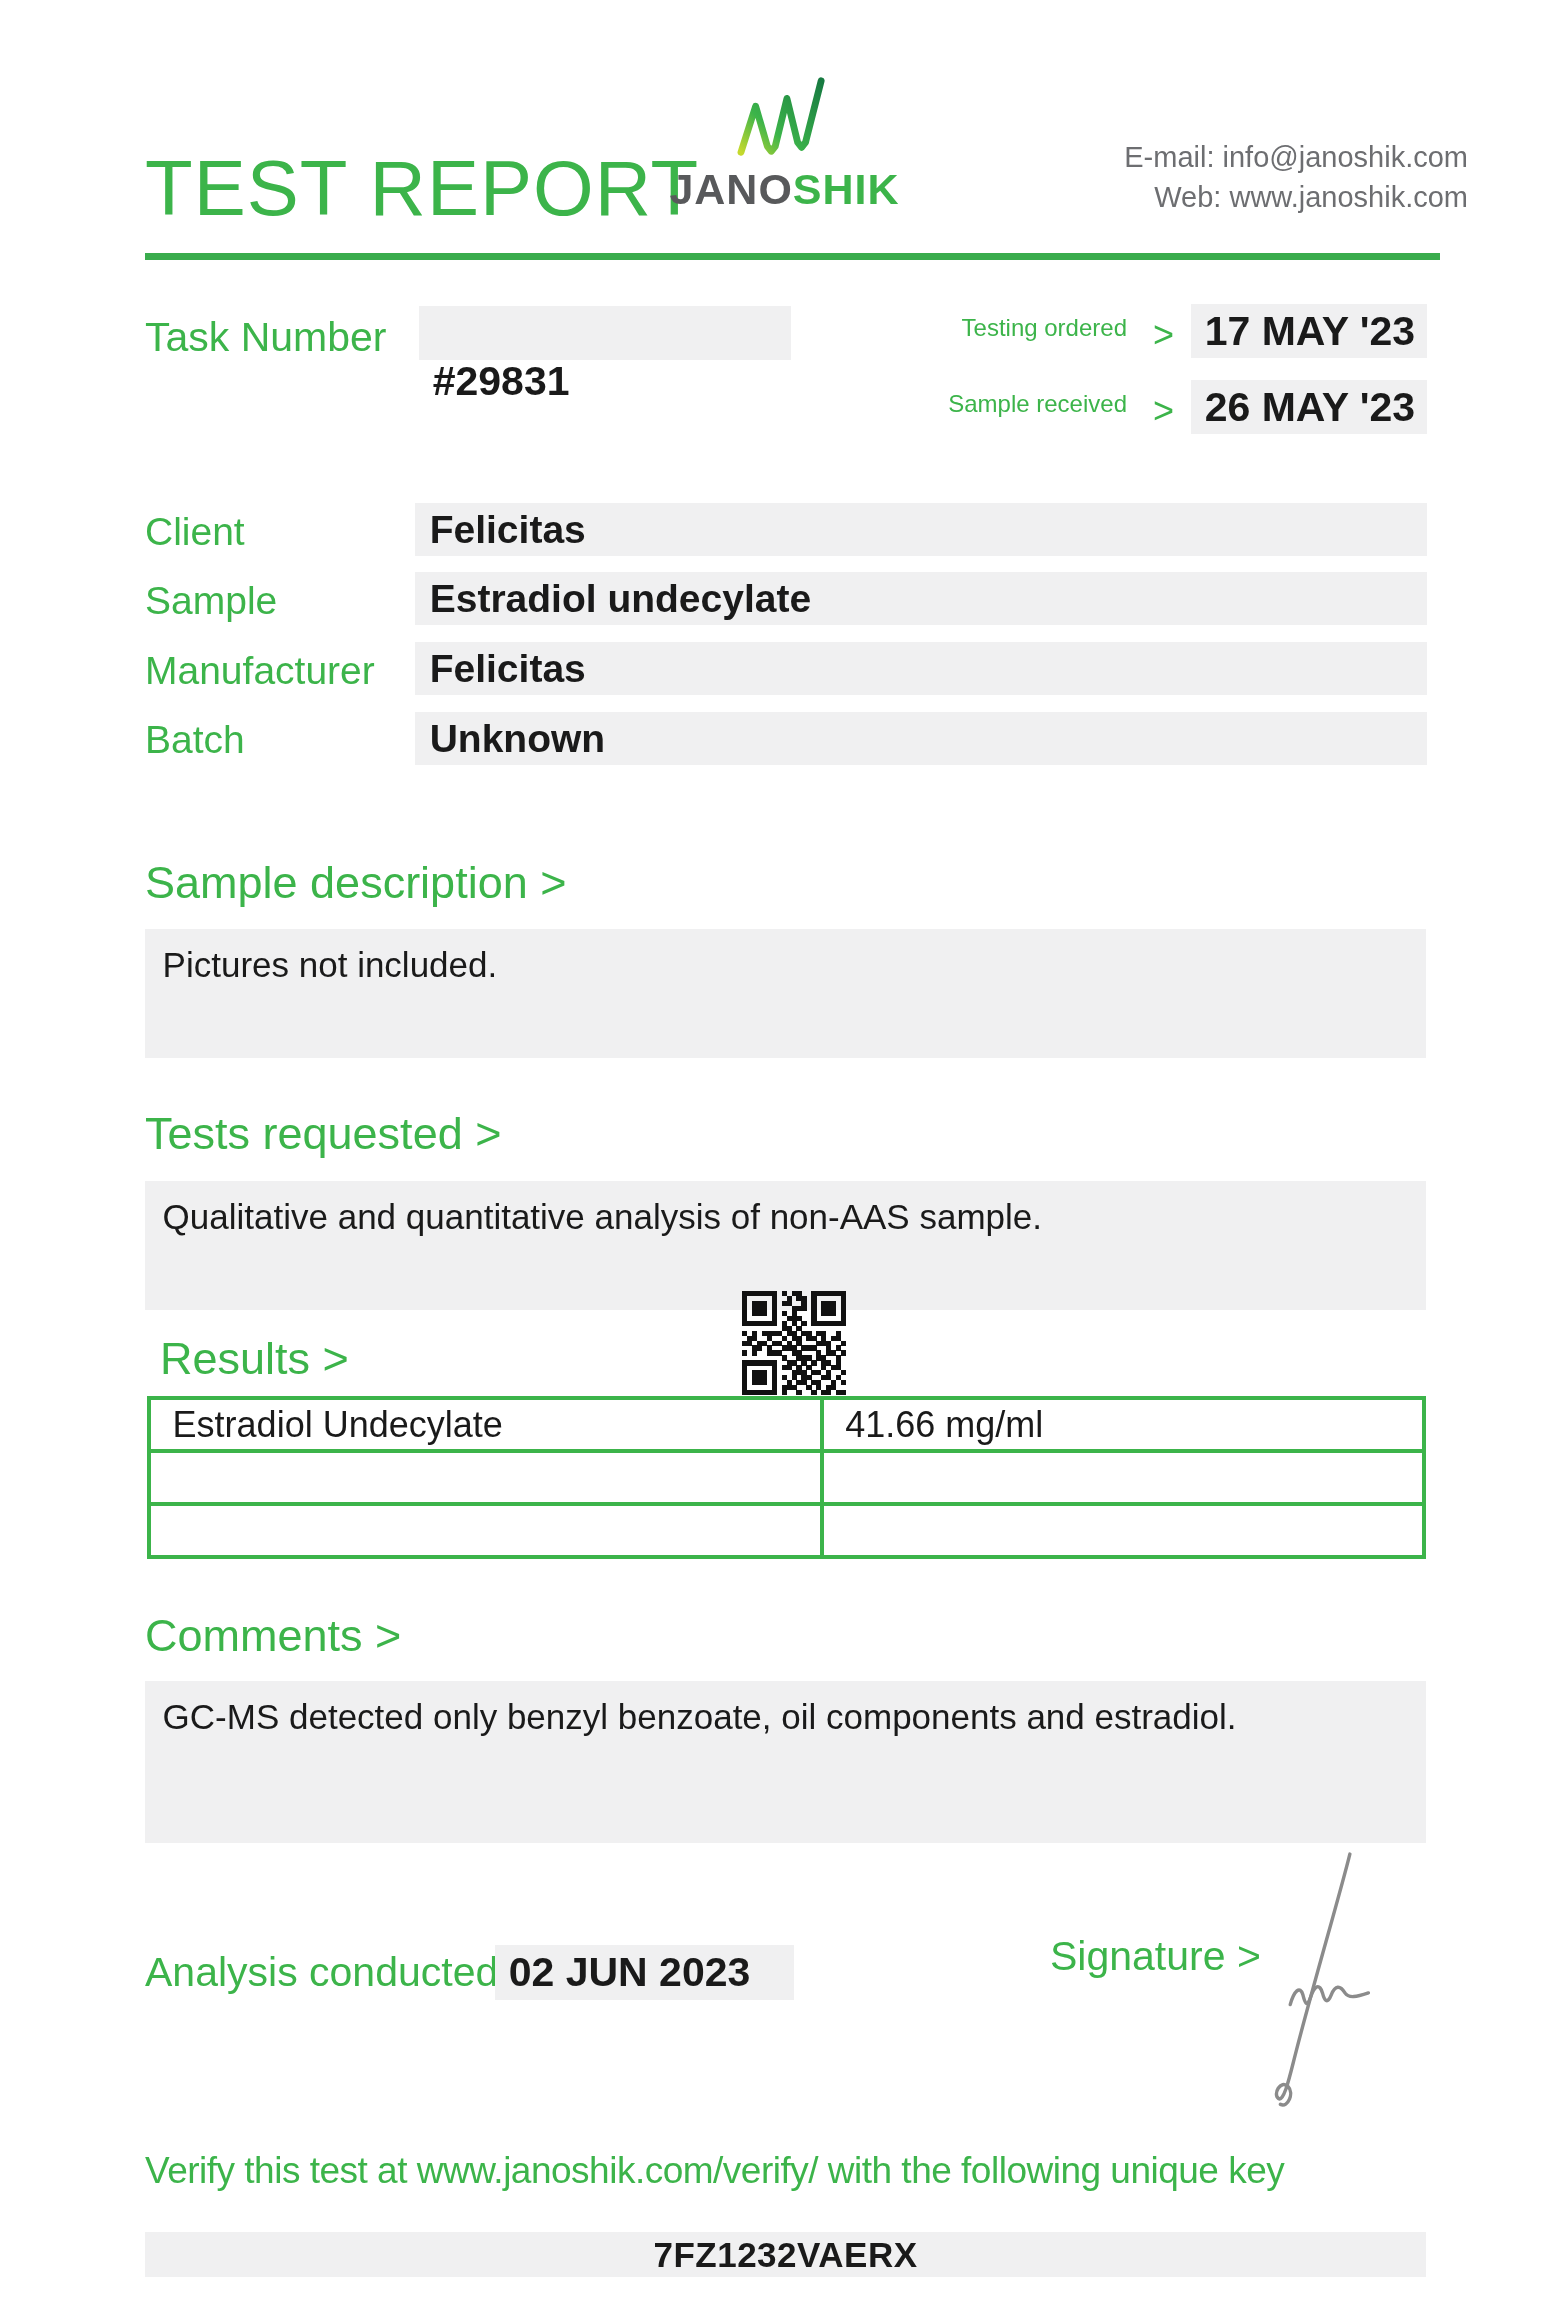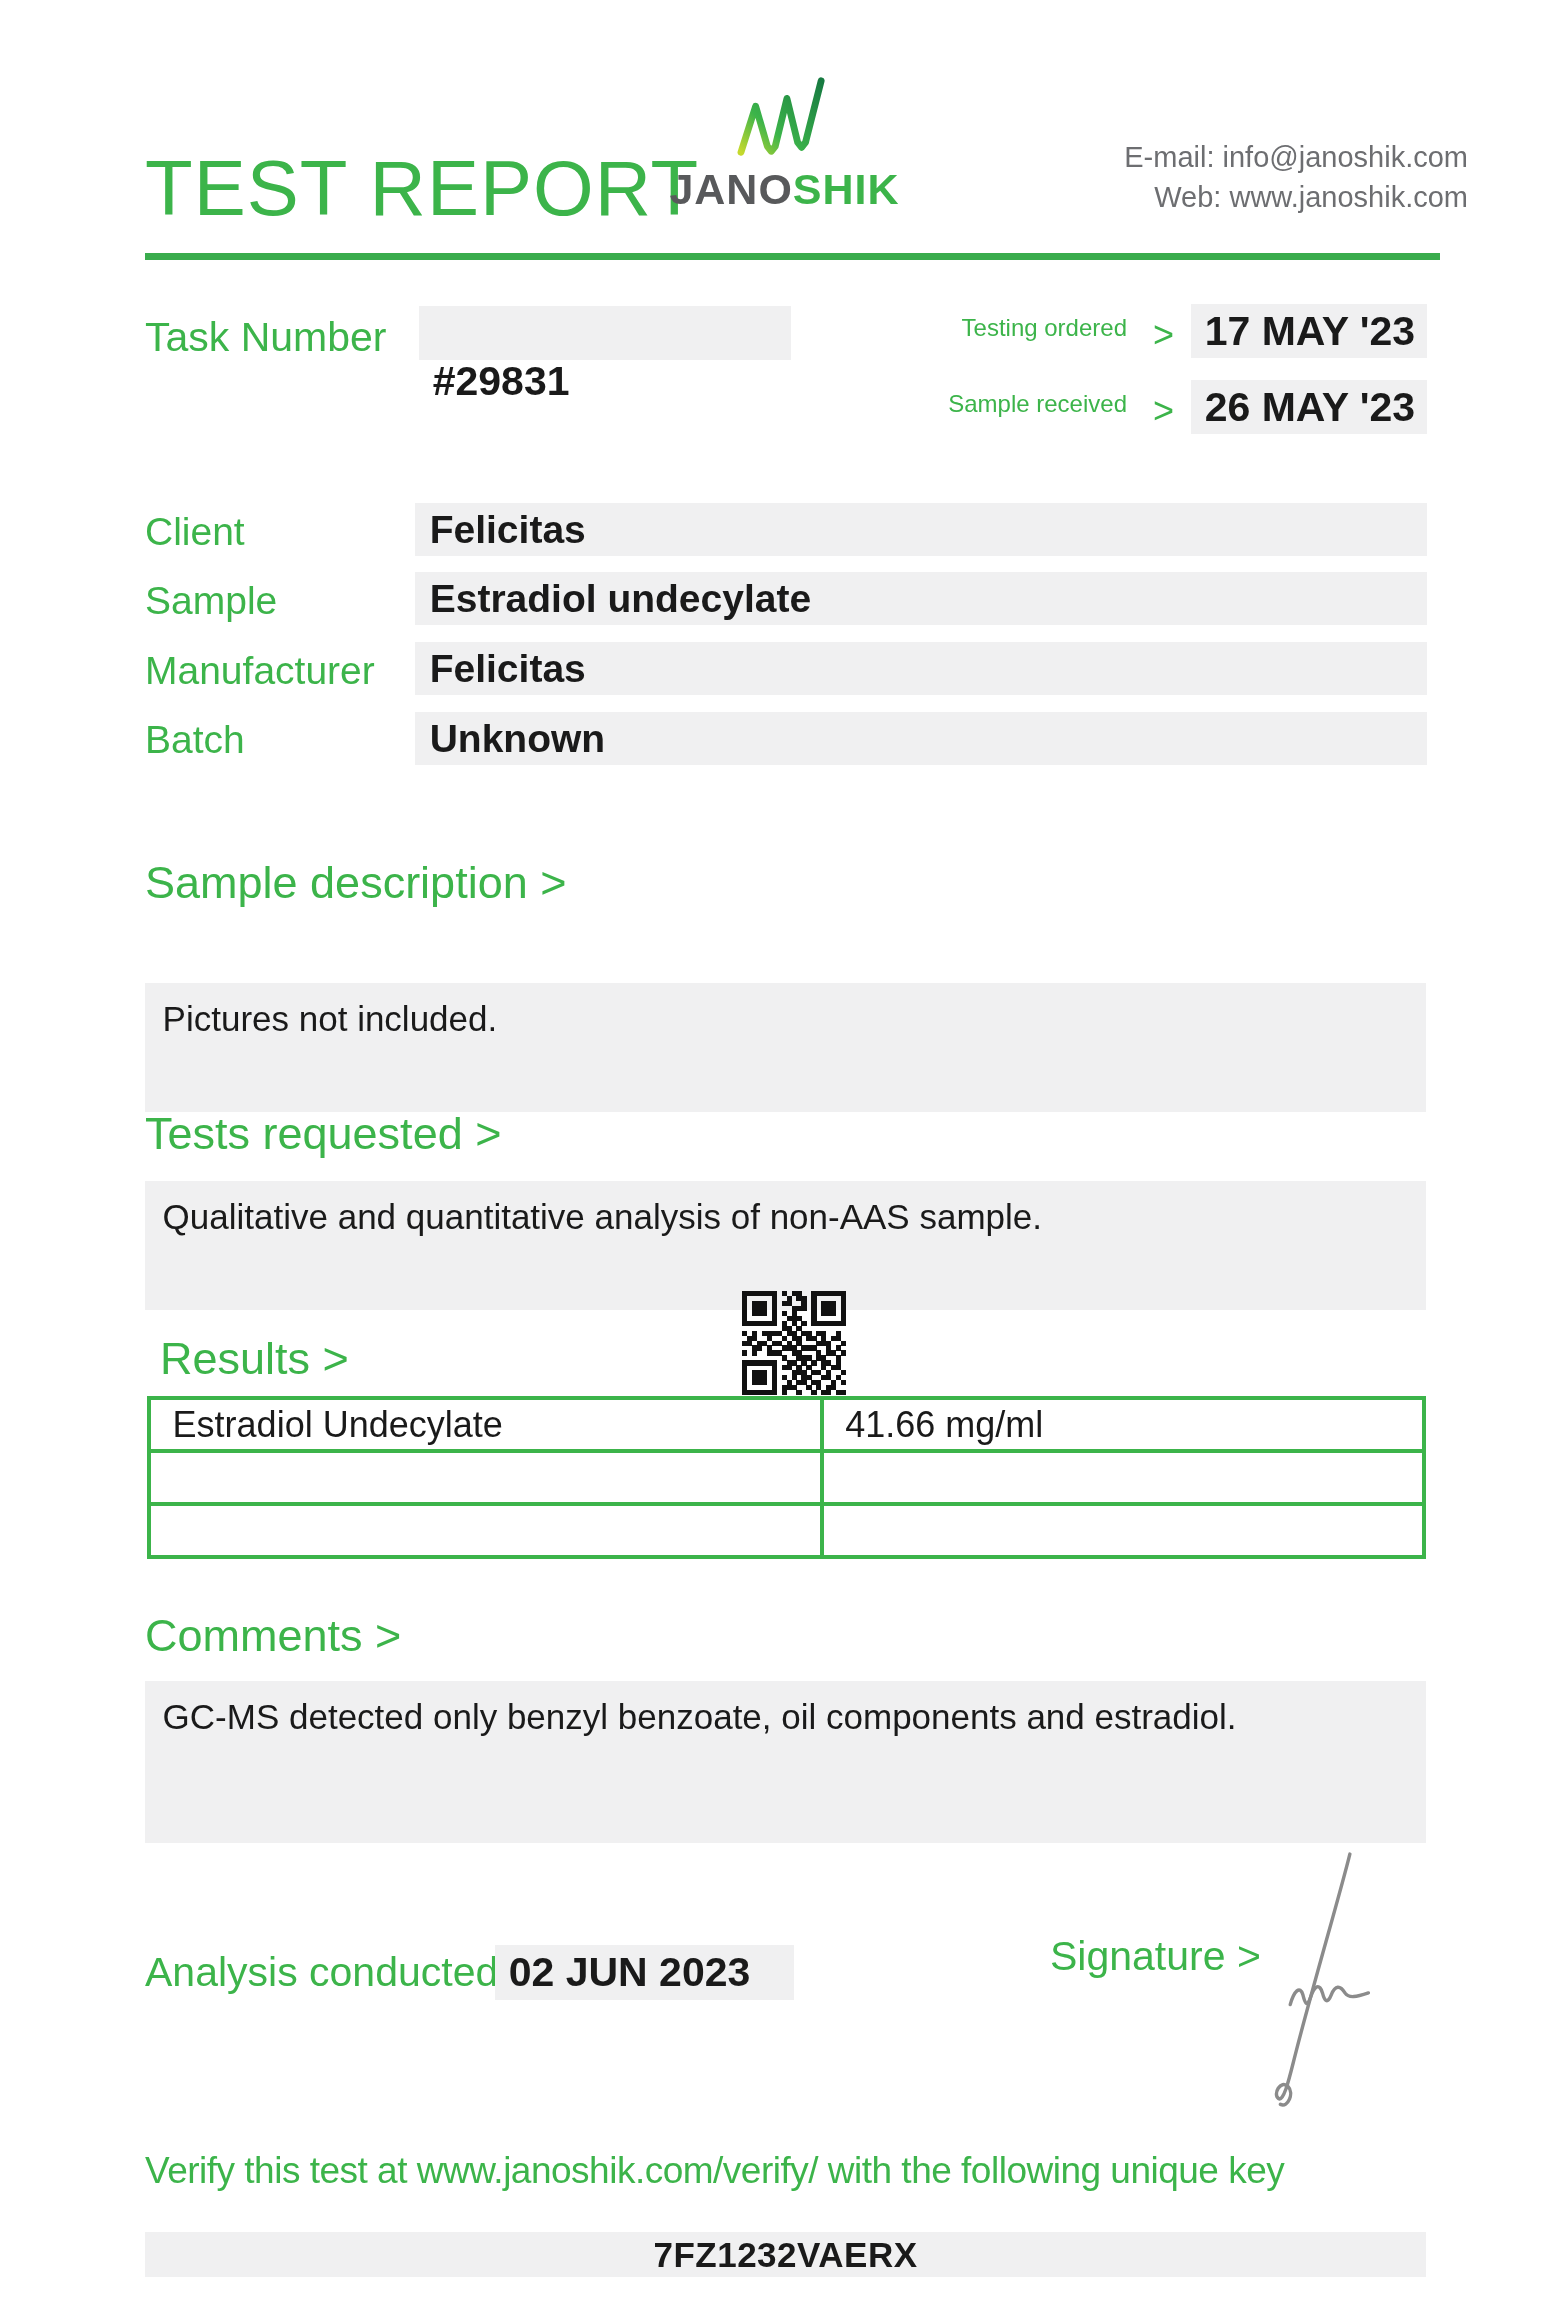--- a/index.html
+++ b/index.html
@@ -44,21 +44,21 @@
   
   .info-label{left:145px;font-size:39px;color:var(--green);white-space:nowrap;}
   .info-box{left:415px;width:1012px;height:53px;background:var(--box);}
   .info-box span{display:block;font-size:39px;font-weight:bold;line-height:53px;padding-left:14.7px;white-space:nowrap;}
 
   
   .sec-heading{left:145px;font-size:45px;color:var(--green);white-space:nowrap;}
   .sec-box{left:145px;width:1281px;background:var(--box);}
   .sec-box span{display:block;font-size:35px;padding:15.7px 0 0 17.6px;white-space:nowrap;}
   .desc-heading{top:857px;}
-  .desc-box{top:983px;height:129px;}
+  .desc-box{top:929px;height:129px;}
   .tests-heading{top:1108px;}
   .tests-box{top:1181px;height:129px;}
   .results-heading{top:1333px;margin-left:15px;}
   .comments-heading{top:1610px;}
   .comments-box{top:1681px;height:162px;}
 
   
   .qr{left:742px;top:1291px;width:104px;height:104px;}
 
   

